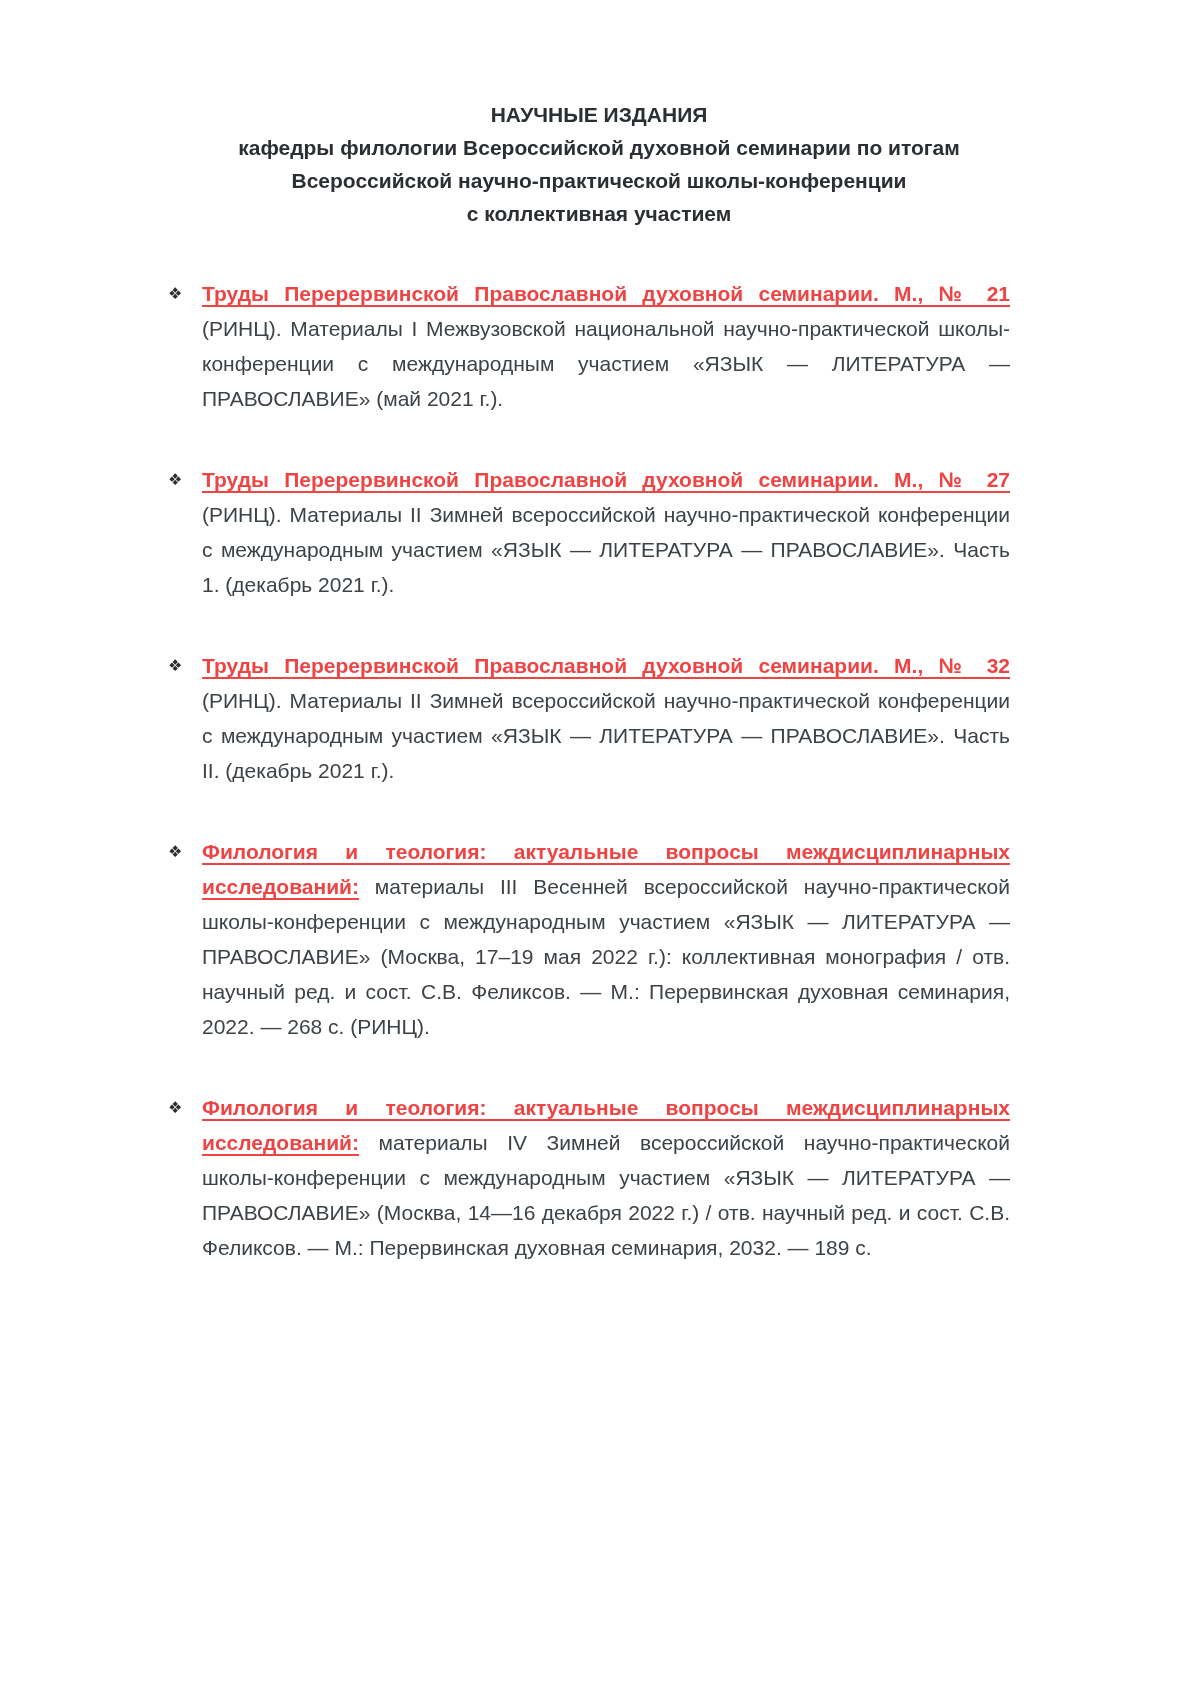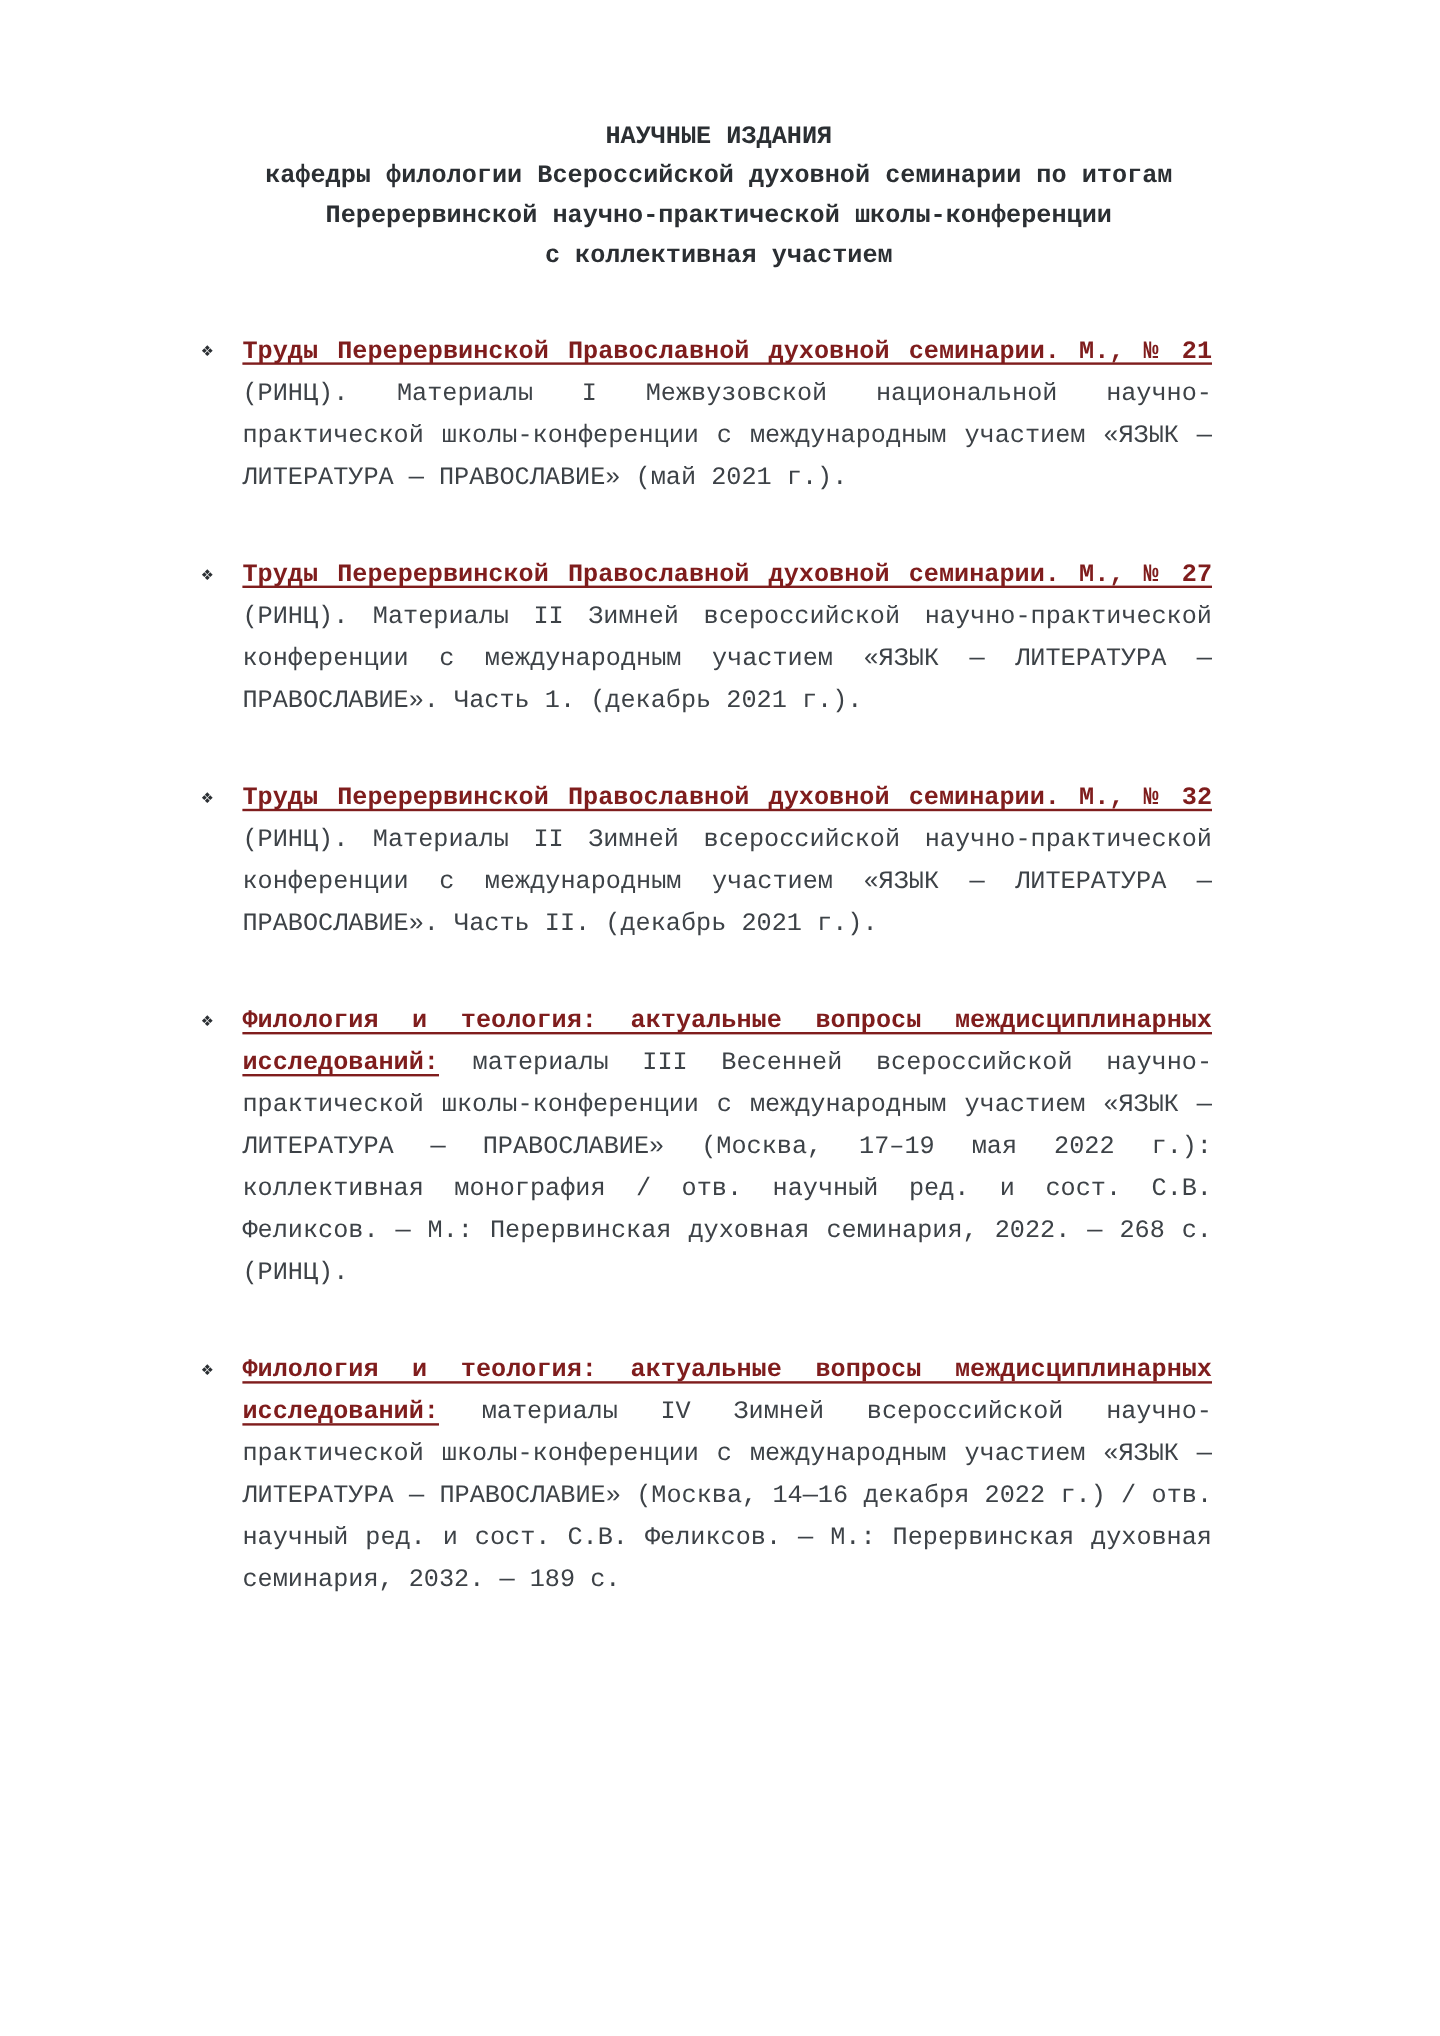--- a/index.html
+++ b/index.html
@@ -13,21 +13,20 @@
     font-family: "Liberation Sans", "DejaVu Sans", sans-serif;
     color: #3d4247;
     -webkit-font-smoothing: antialiased;
   }
   .page {
     box-sizing: border-box;
     width: 1200px;
     min-height: 1697px;
     padding: 98px 190px 60px 168px;
     background: #ffffff;
-    font-family: Liberation Mono, monospace;
   }
   .title-block {
     text-align: center;
     font-weight: 700;
     font-size: 21px;
     line-height: 33px;
     color: #2b2f33;
     padding-left: 20px; 
   }
   .title-line { white-space: nowrap; }
@@ -47,37 +46,37 @@
     user-select: none;
   }
   .item-text {
     margin: 0;
     font-size: 21px;
     line-height: 35px;
     text-align: justify;
     color: #3d4247;
   }
   .item-link {
-    color: #7f1d1d;
+    color: #ef4444;
     font-weight: 700;
     text-decoration: underline;
     text-decoration-thickness: 2px;
     text-underline-offset: 4px;
     cursor: pointer;
   }
 </style>
 </head>
 <body>
 
 <div class="page">
 
   <div class="title-block">
     <div class="title-line">НАУЧНЫЕ ИЗДАНИЯ</div>
     <div class="title-line">кафедры филологии Всероссийской духовной семинарии по итогам</div>
-    <div class="title-line">Перерервинской научно-практической школы-конференции</div>
+    <div class="title-line">Всероссийской научно-практической школы-конференции</div>
     <div class="title-line">с коллективная участием</div>
   </div>
 
   <div class="items">
 
     <div class="item">
       <span class="bullet">❖</span>
       <p class="item-text">
         <a class="item-link" href="#">Труды Перерервинской Православной духовной семинарии. М., № 21</a><span> (РИНЦ). Материалы I Межвузовской национальной научно-практической школы-конференции с международным участием «ЯЗЫК — ЛИТЕРАТУРА — ПРАВОСЛАВИЕ» (май 2021 г.).</span>
       </p>

